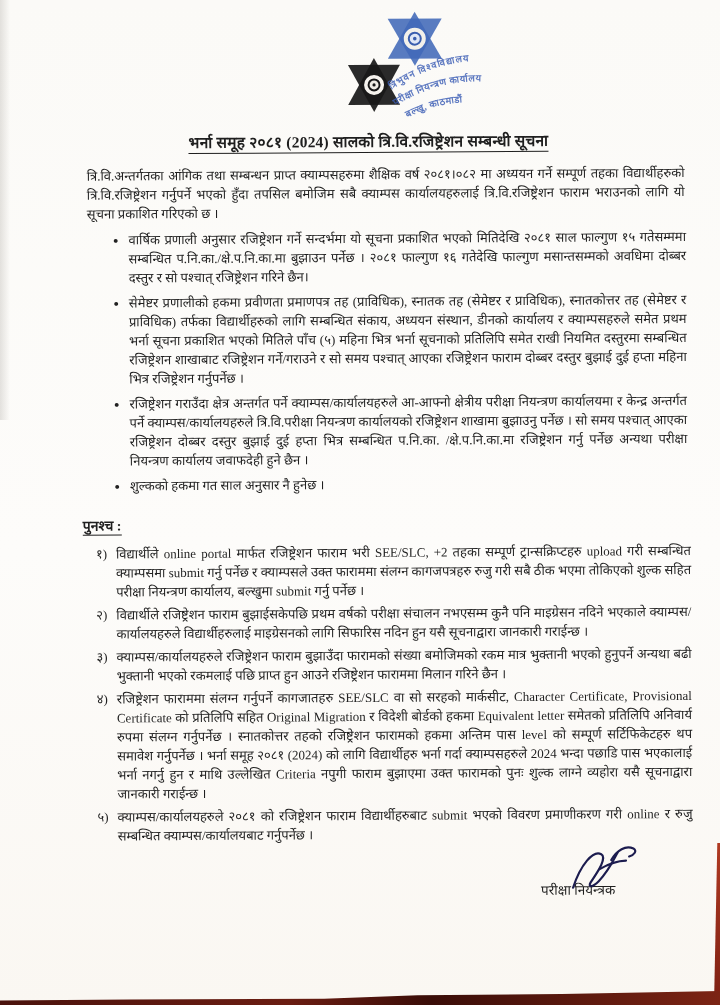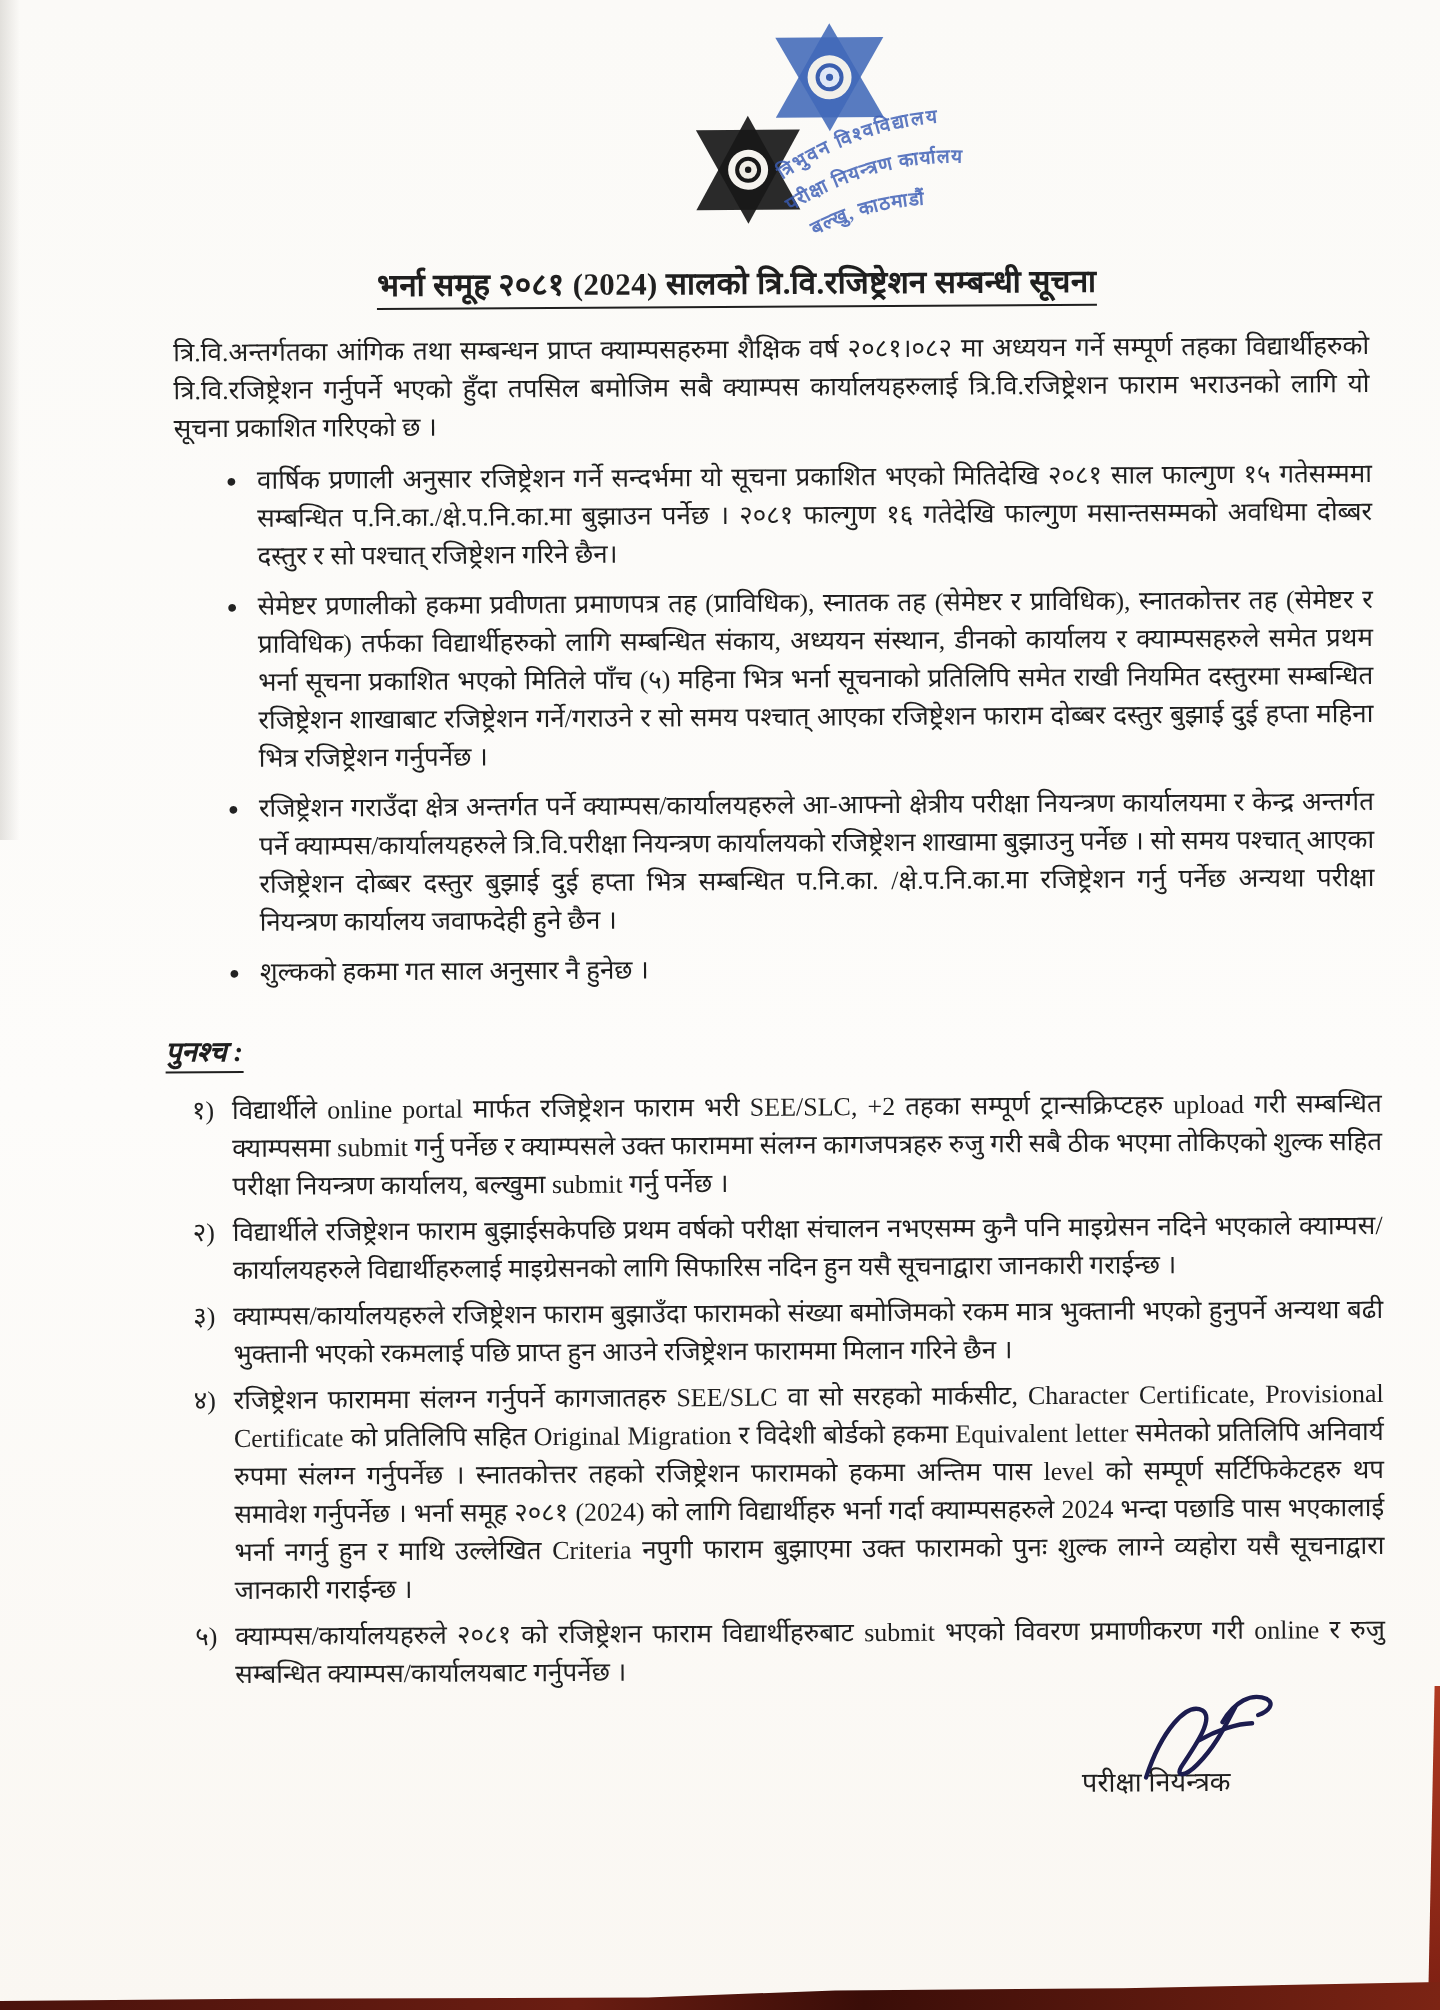--- a/index.html
+++ b/index.html
@@ -43,21 +43,21 @@
     flex:0 0 auto;
     font-size:9px;line-height:19px;
     transform:translateY(1px);
     color:#222;
   }
   .bullet-text{flex:1;text-align:justify;}
   .postscript{
     margin:20px 0 0 82px;
     font-size:14px;font-weight:bold;
   }
-  .postscript span{border-bottom:1.5px solid #1f1f1f;padding-bottom:1px;font-style:italic;}
+  .postscript span{border-bottom:1.5px solid #1f1f1f;padding-bottom:1px;}
   .numbered{margin:10px 30px 0 95px;}
   .num-item{
     display:flex;
     margin-top:4px;
     font-size:13px;line-height:19px;
   }
   .num-marker{flex:0 0 20px;}
   .num-text{flex:1;text-align:justify;}
   .signature{
     margin:4px 52px 0 auto;

